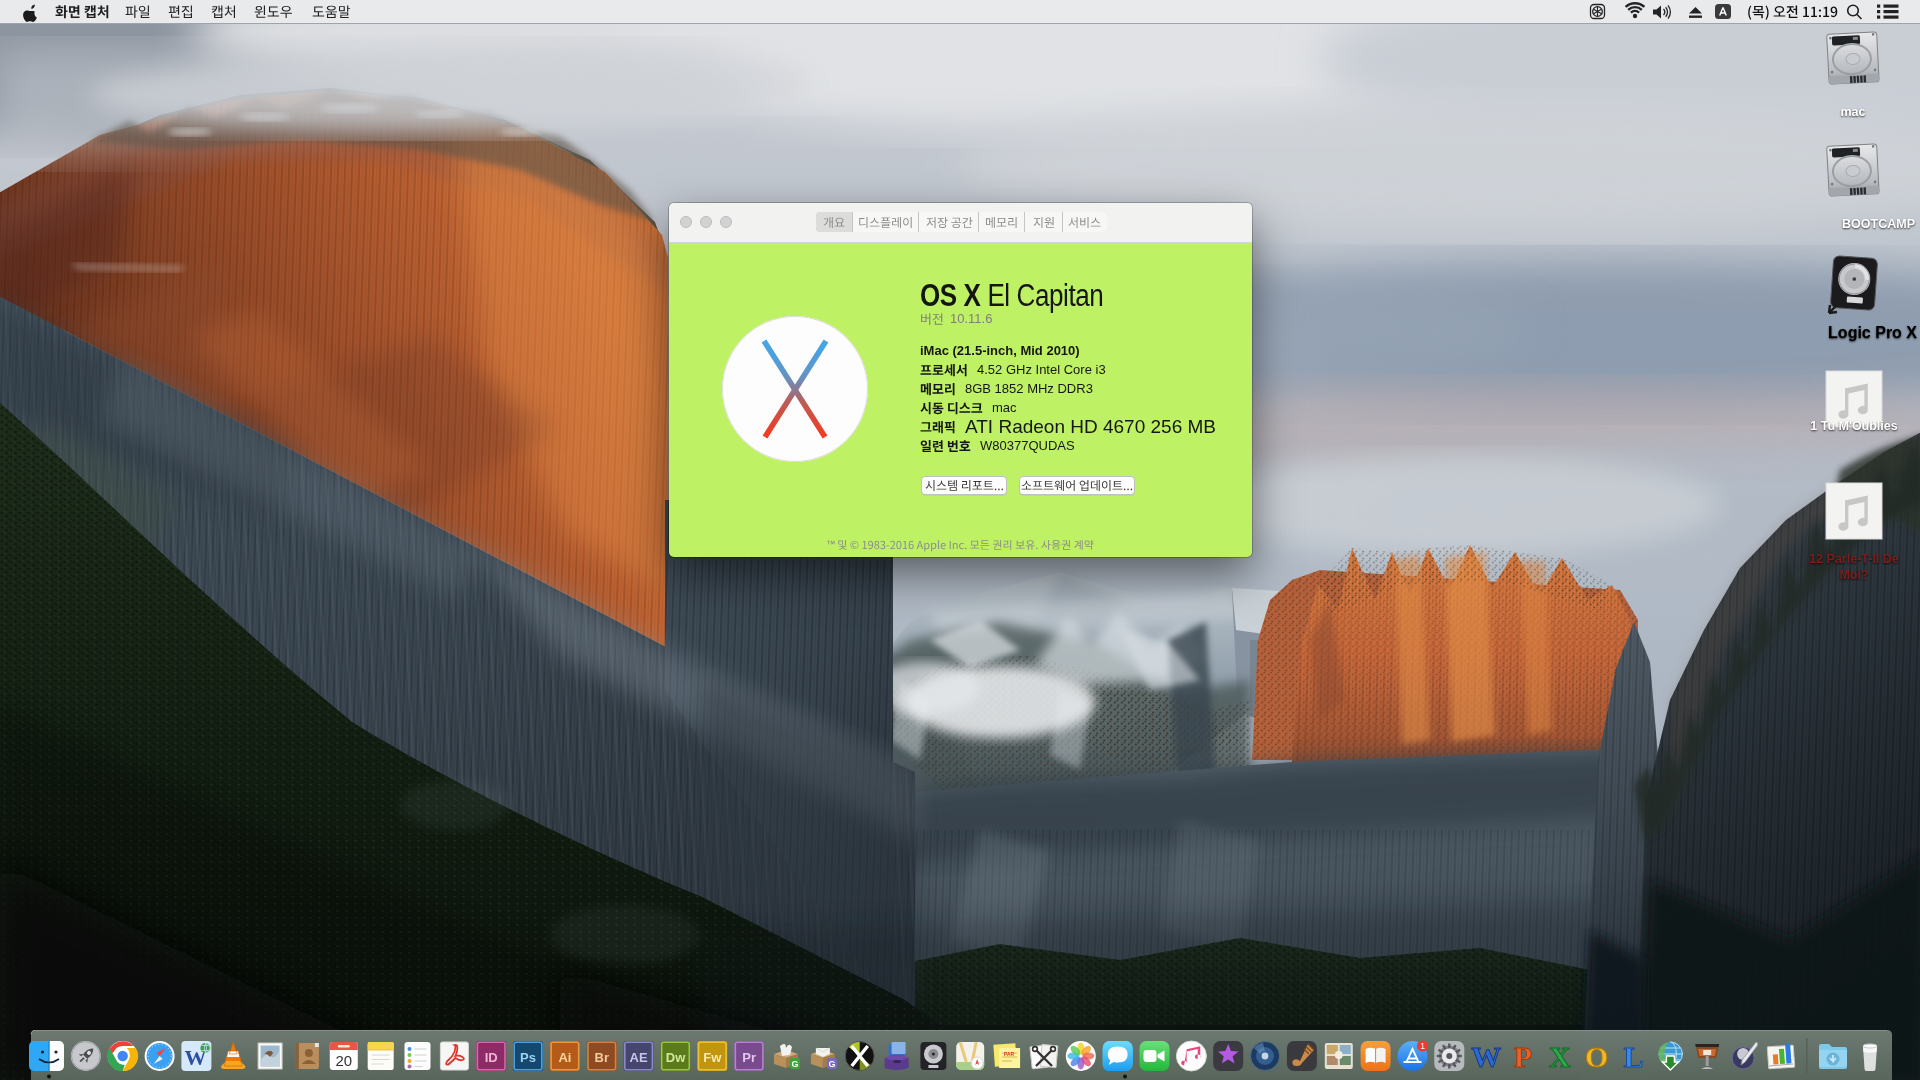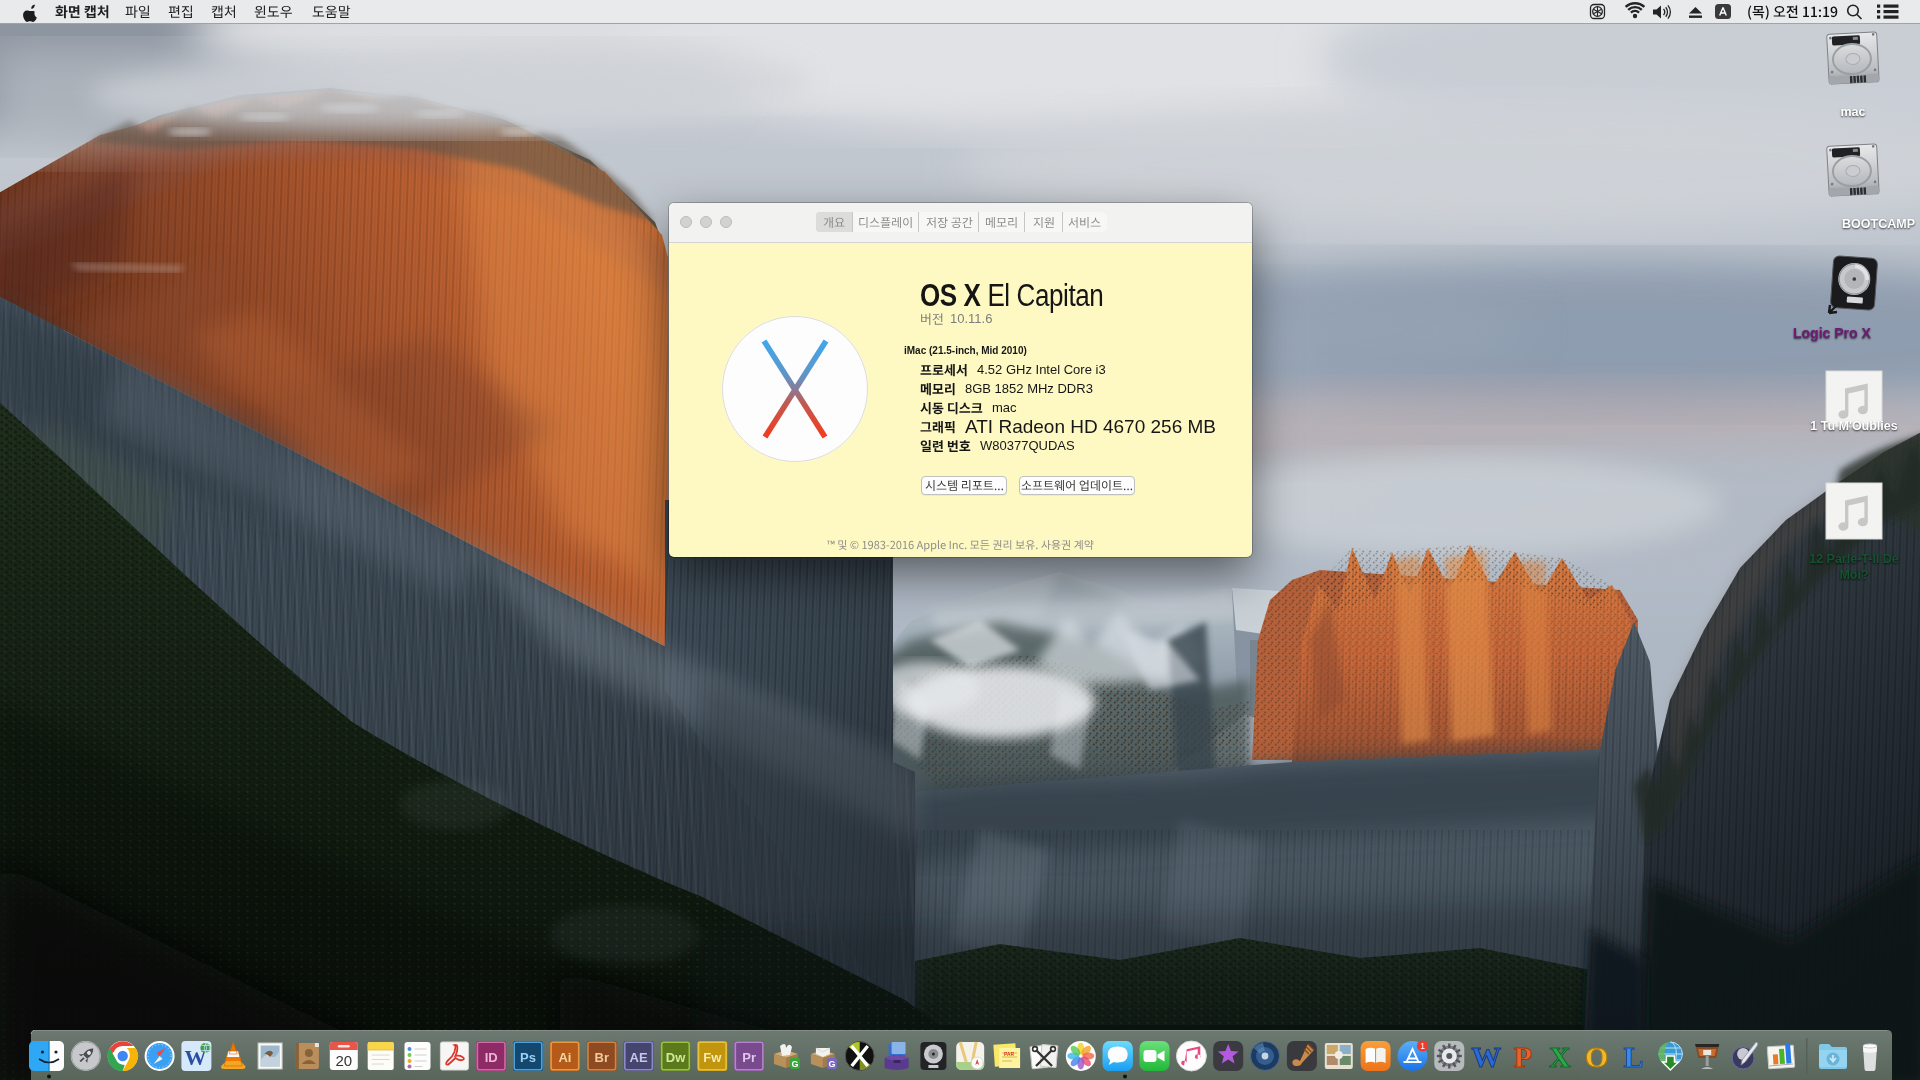--- a/index.html
+++ b/index.html
@@ -350,36 +350,36 @@
         <rect x="6" y="2" width="44" height="52" rx="6" fill="#1b1b1d" stroke="#55565a"></rect>
 <circle cx="28" cy="24" r="16" fill="#c8c9cc"></circle>
         <circle cx="28" cy="24" r="15" fill="none" stroke="#8f9094" stroke-width="1"></circle>
 <circle cx="28" cy="24" r="10" fill="#b4b5b9"></circle>
         <circle cx="28" cy="24" r="1.8" fill="#3a3a3c"></circle>
 <path d="M28,9 A15,15 0 0 1 43,24 L39,24 A11,11 0 0 0 28,13 Z" fill="#e8e9ec" opacity=".8"></path>
 <rect x="22" y="42" width="16" height="6" rx="1" fill="#d8d9dc"></rect>
       </g>
 <path d="M3,58 L14,47 M3,58 L4,50 M3,58 L11,57" stroke="#1a1a1a" stroke-width="2.4" fill="none"></path>
 </svg></div>
-<div style="position:absolute;left:1793px;top:325px;width:124px;text-align:left;font-family:'Liberation Sans';font-size:14px;font-weight:bold;color:#701a75;text-shadow:0 1px 2px rgba(0,0,0,.75);z-index:5;line-height:16px">Logic Pro X</div>
+<div style="position:absolute;left:1793px;top:325px;width:124px;text-align:right;font-family:'Liberation Sans';font-size:16px;font-weight:bold;color:#000000;text-shadow:0 1px 2px rgba(0,0,0,.75);z-index:5;line-height:16px">Logic Pro X</div>
 <div style="position:absolute;left:1825px;top:370px;z-index:5"><svg width="58" height="58" viewBox="0 0 58 58">
 <rect x="1" y="1" width="56" height="56" fill="#f3f3f2" stroke="#d9d9d8"></rect>
 <g fill="#c7c7c6">
         <path d="M20,40.5 a5 4.2 0 1 0 3.4,4 l0-21 l16-3.4 l0,16 a5 4.2 0 1 0 3.4,4 l0-26.5 l-22.8,4.8 z"></path>
       </g>
 </svg></div>
 <div style="position:absolute;left:1792px;top:418px;width:124px;text-align:center;font-family:'Liberation Sans';font-size:12.5px;font-weight:bold;color:#fff;text-shadow:0 1px 2px rgba(0,0,0,.75);z-index:5;line-height:16px">1 Tu M'Oublies</div>
 <div style="position:absolute;left:1825px;top:482px;z-index:5"><svg width="58" height="58" viewBox="0 0 58 58">
 <rect x="1" y="1" width="56" height="56" fill="#f3f3f2" stroke="#d9d9d8"></rect>
 <g fill="#c7c7c6">
         <path d="M20,40.5 a5 4.2 0 1 0 3.4,4 l0-21 l16-3.4 l0,16 a5 4.2 0 1 0 3.4,4 l0-26.5 l-22.8,4.8 z"></path>
       </g>
 </svg></div>
-<div style="position:absolute;left:1792px;top:551px;width:124px;text-align:center;font-family:'Liberation Sans';font-size:12.5px;font-weight:bold;color:#14532d;text-shadow:0 1px 2px rgba(0,0,0,.75);z-index:5;line-height:16px">12 Parle-T-Il De<br>Moi?</div>
-<div style="position:absolute;left:669px;top:203px;width:583px;height:354px;background:#fef9c3;border-radius:5px;box-shadow:0 0 0 1px rgba(0,0,0,.22),0 18px 45px rgba(0,0,0,.5);z-index:20">
+<div style="position:absolute;left:1792px;top:551px;width:124px;text-align:center;font-family:'Liberation Sans';font-size:12.5px;font-weight:bold;color:#7f1d1d;text-shadow:0 1px 2px rgba(0,0,0,.75);z-index:5;line-height:16px">12 Parle-T-Il De<br>Moi?</div>
+<div style="position:absolute;left:669px;top:203px;width:583px;height:354px;background:#bef264;border-radius:5px;box-shadow:0 0 0 1px rgba(0,0,0,.22),0 18px 45px rgba(0,0,0,.5);z-index:20">
     <div style="position:absolute;left:0;top:0;right:0;height:39px;background:#f2f2f0;border-bottom:1px solid #d4d4d2;border-radius:5px 5px 0 0"></div>
     <div style="position:absolute;left:11px;top:13px;width:12px;height:12px;border-radius:6px;background:#d2d2d2;border:1px solid #bcbcbc;box-sizing:border-box"></div>
     <div style="position:absolute;left:31px;top:13px;width:12px;height:12px;border-radius:6px;background:#d2d2d2;border:1px solid #bcbcbc;box-sizing:border-box"></div>
     <div style="position:absolute;left:51px;top:13px;width:12px;height:12px;border-radius:6px;background:#d2d2d2;border:1px solid #bcbcbc;box-sizing:border-box"></div>
     <div style="position:absolute;left:147px;top:9px;height:20px;width:291px;border:1px solid #c6c6c4;border-radius:4px;box-sizing:border-box;overflow:hidden"></div>
     <div style="position:absolute;left:147px;top:9px;width:37px;height:20px;background:#dcdcda;border-right:1px solid #c6c6c4;box-sizing:border-box;border-radius:4px 0 0 4px"></div>
     <div style="position:absolute;left:154px;top:11px">
       <svg width="24" height="18" viewBox="0 -13 24 18" style="overflow:visible;display:block">
         <path d="M8.83 -9.92H9.79V0.93H8.83ZM7.08 -5.56H9.16V-4.74H7.08ZM4.28 -8.52H5.23Q5.23 -7.47 5.03 -6.48Q4.82 -5.48 4.36 -4.56Q3.9 -3.64 3.11 -2.85Q2.33 -2.05 1.18 -1.39L0.59 -2.1Q1.96 -2.86 2.77 -3.84Q3.57 -4.81 3.92 -5.94Q4.28 -7.08 4.28 -8.33ZM1.01 -8.52H4.6V-7.7H1.01ZM6.42 -9.63H7.37V0.39H6.42Z M14.04 -4.33H15.03V-1.08H14.04ZM18.05 -4.33H19.05V-1.08H18.05ZM11.64 -1.28H21.47V-0.45H11.64ZM16.53 -9.23Q17.68 -9.23 18.57 -8.88Q19.46 -8.54 19.97 -7.91Q20.48 -7.29 20.48 -6.43Q20.48 -5.59 19.97 -4.97Q19.46 -4.34 18.57 -3.99Q17.68 -3.65 16.53 -3.65Q15.39 -3.65 14.5 -3.99Q13.6 -4.34 13.1 -4.97Q12.59 -5.59 12.59 -6.43Q12.59 -7.29 13.1 -7.91Q13.6 -8.54 14.5 -8.88Q15.39 -9.23 16.53 -9.23ZM16.53 -8.44Q15.67 -8.44 14.99 -8.19Q14.32 -7.94 13.93 -7.49Q13.55 -7.04 13.55 -6.43Q13.55 -5.84 13.93 -5.39Q14.32 -4.94 14.99 -4.69Q15.67 -4.44 16.53 -4.44Q17.41 -4.44 18.08 -4.69Q18.75 -4.94 19.13 -5.39Q19.51 -5.84 19.51 -6.43Q19.51 -7.04 19.13 -7.49Q18.75 -7.94 18.08 -8.19Q17.41 -8.44 16.53 -8.44Z" fill="#8a8a88" opacity="1"></path>
       </svg>
@@ -431,21 +431,21 @@
 <path d="M105,26 L44,122" stroke="url(#xg3)" stroke-width="5.6" fill="none"></path>
 </g>
       </svg></div>
     <div style="position:absolute;left:251px;top:77px;font-family:'Liberation Sans';font-size:31px;line-height:31px;color:#151515;letter-spacing:-.5px;transform:scaleX(.84);transform-origin:0 0"><b>OS&nbsp;X</b>&nbsp;<span style="font-weight:normal">El&nbsp;Capitan</span></div>
     <div style="position:absolute;left:251px;top:107px">
       <svg width="26" height="19" viewBox="0 -14 26 19" style="overflow:visible;display:block">
         <path d="M9.25 -10.75H10.32V1.02H9.25ZM6.15 -6.38H9.56V-5.5H6.15ZM1.12 -9.82H2.19V-6.76H5.45V-9.82H6.51V-1.93H1.12ZM2.19 -5.91V-2.82H5.45V-5.91Z M18.84 -7.5H21.8V-6.61H18.84ZM21.19 -10.73H22.27V-2.12H21.19ZM14.77 -0.13H22.6V0.75H14.77ZM14.77 -2.88H15.84V0.31H14.77ZM15.6 -9.28H16.48V-8.33Q16.48 -7.26 16.07 -6.32Q15.66 -5.38 14.92 -4.68Q14.18 -3.98 13.2 -3.61L12.64 -4.47Q13.3 -4.71 13.84 -5.1Q14.38 -5.49 14.78 -6Q15.17 -6.51 15.39 -7.11Q15.6 -7.7 15.6 -8.33ZM15.81 -9.28H16.68V-8.33Q16.68 -7.58 17.04 -6.86Q17.39 -6.15 18.04 -5.6Q18.68 -5.04 19.53 -4.74L18.99 -3.89Q18.03 -4.24 17.32 -4.9Q16.6 -5.57 16.2 -6.46Q15.81 -7.34 15.81 -8.33ZM12.98 -9.78H19.26V-8.9H12.98Z" fill="#7e7e7c" opacity="1"></path>
       </svg>
     </div>
     <div style="position:absolute;left:281px;top:109px;font-size:13px;line-height:13px;color:#7e7e7c;font-family:'Liberation Sans'">10.11.6</div>
-    <div style="position:absolute;left:235px;top:141px;font-size:10px;line-height:13px;font-weight:bold;color:#161616;font-family:'Liberation Sans'">iMac (21.5-inch, Mid 2010)</div>
+    <div style="position:absolute;left:251px;top:141px;font-size:13px;line-height:13px;font-weight:bold;color:#161616;font-family:'Liberation Sans'">iMac (21.5-inch, Mid 2010)</div>
     <div style="position:absolute;left:251px;top:158px">
       <svg width="50" height="19" viewBox="0 -14 50 19" style="overflow:visible;display:block">
         <path d="M0.53 -1.65H11.43V-0.23H0.53ZM1.36 -9.85H10.54V-8.46H1.36ZM1.42 -4.86H10.5V-3.48H1.42ZM3 -8.56H4.73V-4.73H3ZM7.17 -8.56H8.9V-4.73H7.17Z M12.49 -1.57H23.39V-0.17H12.49ZM17.06 -3.85H18.78V-1.01H17.06ZM13.72 -10.11H22.16V-6.1H15.45V-4.08H13.74V-7.45H20.45V-8.73H13.72ZM13.74 -4.75H22.44V-3.37H13.74Z M29.19 -6.83H31.18V-5.43H29.19ZM26.62 -9.84H27.94V-7.82Q27.94 -6.8 27.79 -5.81Q27.64 -4.82 27.32 -3.95Q27 -3.08 26.49 -2.38Q25.98 -1.68 25.26 -1.24L24.22 -2.54Q24.88 -2.94 25.34 -3.53Q25.8 -4.11 26.09 -4.81Q26.37 -5.52 26.49 -6.28Q26.62 -7.05 26.62 -7.82ZM26.99 -9.84H28.29V-7.9Q28.29 -7.16 28.4 -6.43Q28.5 -5.7 28.75 -5.04Q29 -4.37 29.41 -3.82Q29.82 -3.26 30.44 -2.86L29.5 -1.51Q28.79 -1.95 28.3 -2.63Q27.82 -3.32 27.53 -4.17Q27.24 -5.02 27.12 -5.97Q26.99 -6.92 26.99 -7.9ZM33.14 -10.89H34.78V1.14H33.14ZM30.69 -10.7H32.3V0.6H30.69Z M42.48 -7.12H45.65V-5.73H42.48ZM39.2 -9.96H40.6V-8.22Q40.6 -7.08 40.4 -6.01Q40.2 -4.95 39.8 -4.03Q39.4 -3.11 38.78 -2.4Q38.16 -1.69 37.31 -1.27L36.24 -2.65Q37 -3.01 37.56 -3.59Q38.12 -4.18 38.48 -4.93Q38.85 -5.68 39.02 -6.52Q39.2 -7.36 39.2 -8.22ZM39.56 -9.96H40.94V-8.22Q40.94 -7.36 41.1 -6.54Q41.27 -5.72 41.62 -5Q41.96 -4.29 42.51 -3.73Q43.05 -3.18 43.8 -2.84L42.77 -1.46Q41.92 -1.88 41.31 -2.56Q40.7 -3.24 40.32 -4.13Q39.93 -5.02 39.74 -6.06Q39.56 -7.1 39.56 -8.22ZM44.78 -10.9H46.51V1.17H44.78Z" fill="#161616" opacity="1"></path>
       </svg>
     </div>
     <div style="position:absolute;left:308px;top:160px;font-size:13px;line-height:13px;color:#161616;font-family:'Liberation Sans'">4.52 GHz Intel Core i3</div>
     <div style="position:absolute;left:251px;top:177px">
       <svg width="38" height="19" viewBox="0 -14 38 19" style="overflow:visible;display:block">
         <path d="M0.86 -9.65H5.61V-1.85H0.86ZM4.01 -8.3H2.48V-3.2H4.01ZM9.22 -10.89H10.86V1.14H9.22ZM4.75 -6.51H7.45V-5.12H4.75ZM6.77 -10.7H8.38V0.6H6.77Z M12.49 -1.64H23.39V-0.24H12.49ZM17.06 -4.3H18.78V-1.31H17.06ZM13.63 -9.99H22.2V-4.08H13.63ZM20.5 -8.63H15.33V-5.45H20.5Z M32.73 -10.9H34.47V1.17H32.73ZM25.09 -3.04H26.16Q27.23 -3.04 28.18 -3.07Q29.13 -3.1 30.04 -3.19Q30.95 -3.28 31.9 -3.43L32.07 -2.04Q30.62 -1.78 29.21 -1.7Q27.8 -1.62 26.16 -1.62H25.09ZM25.07 -9.87H30.76V-5.21H26.85V-2.5H25.09V-6.58H28.99V-8.49H25.07Z" fill="#161616" opacity="1"></path>
       </svg>

